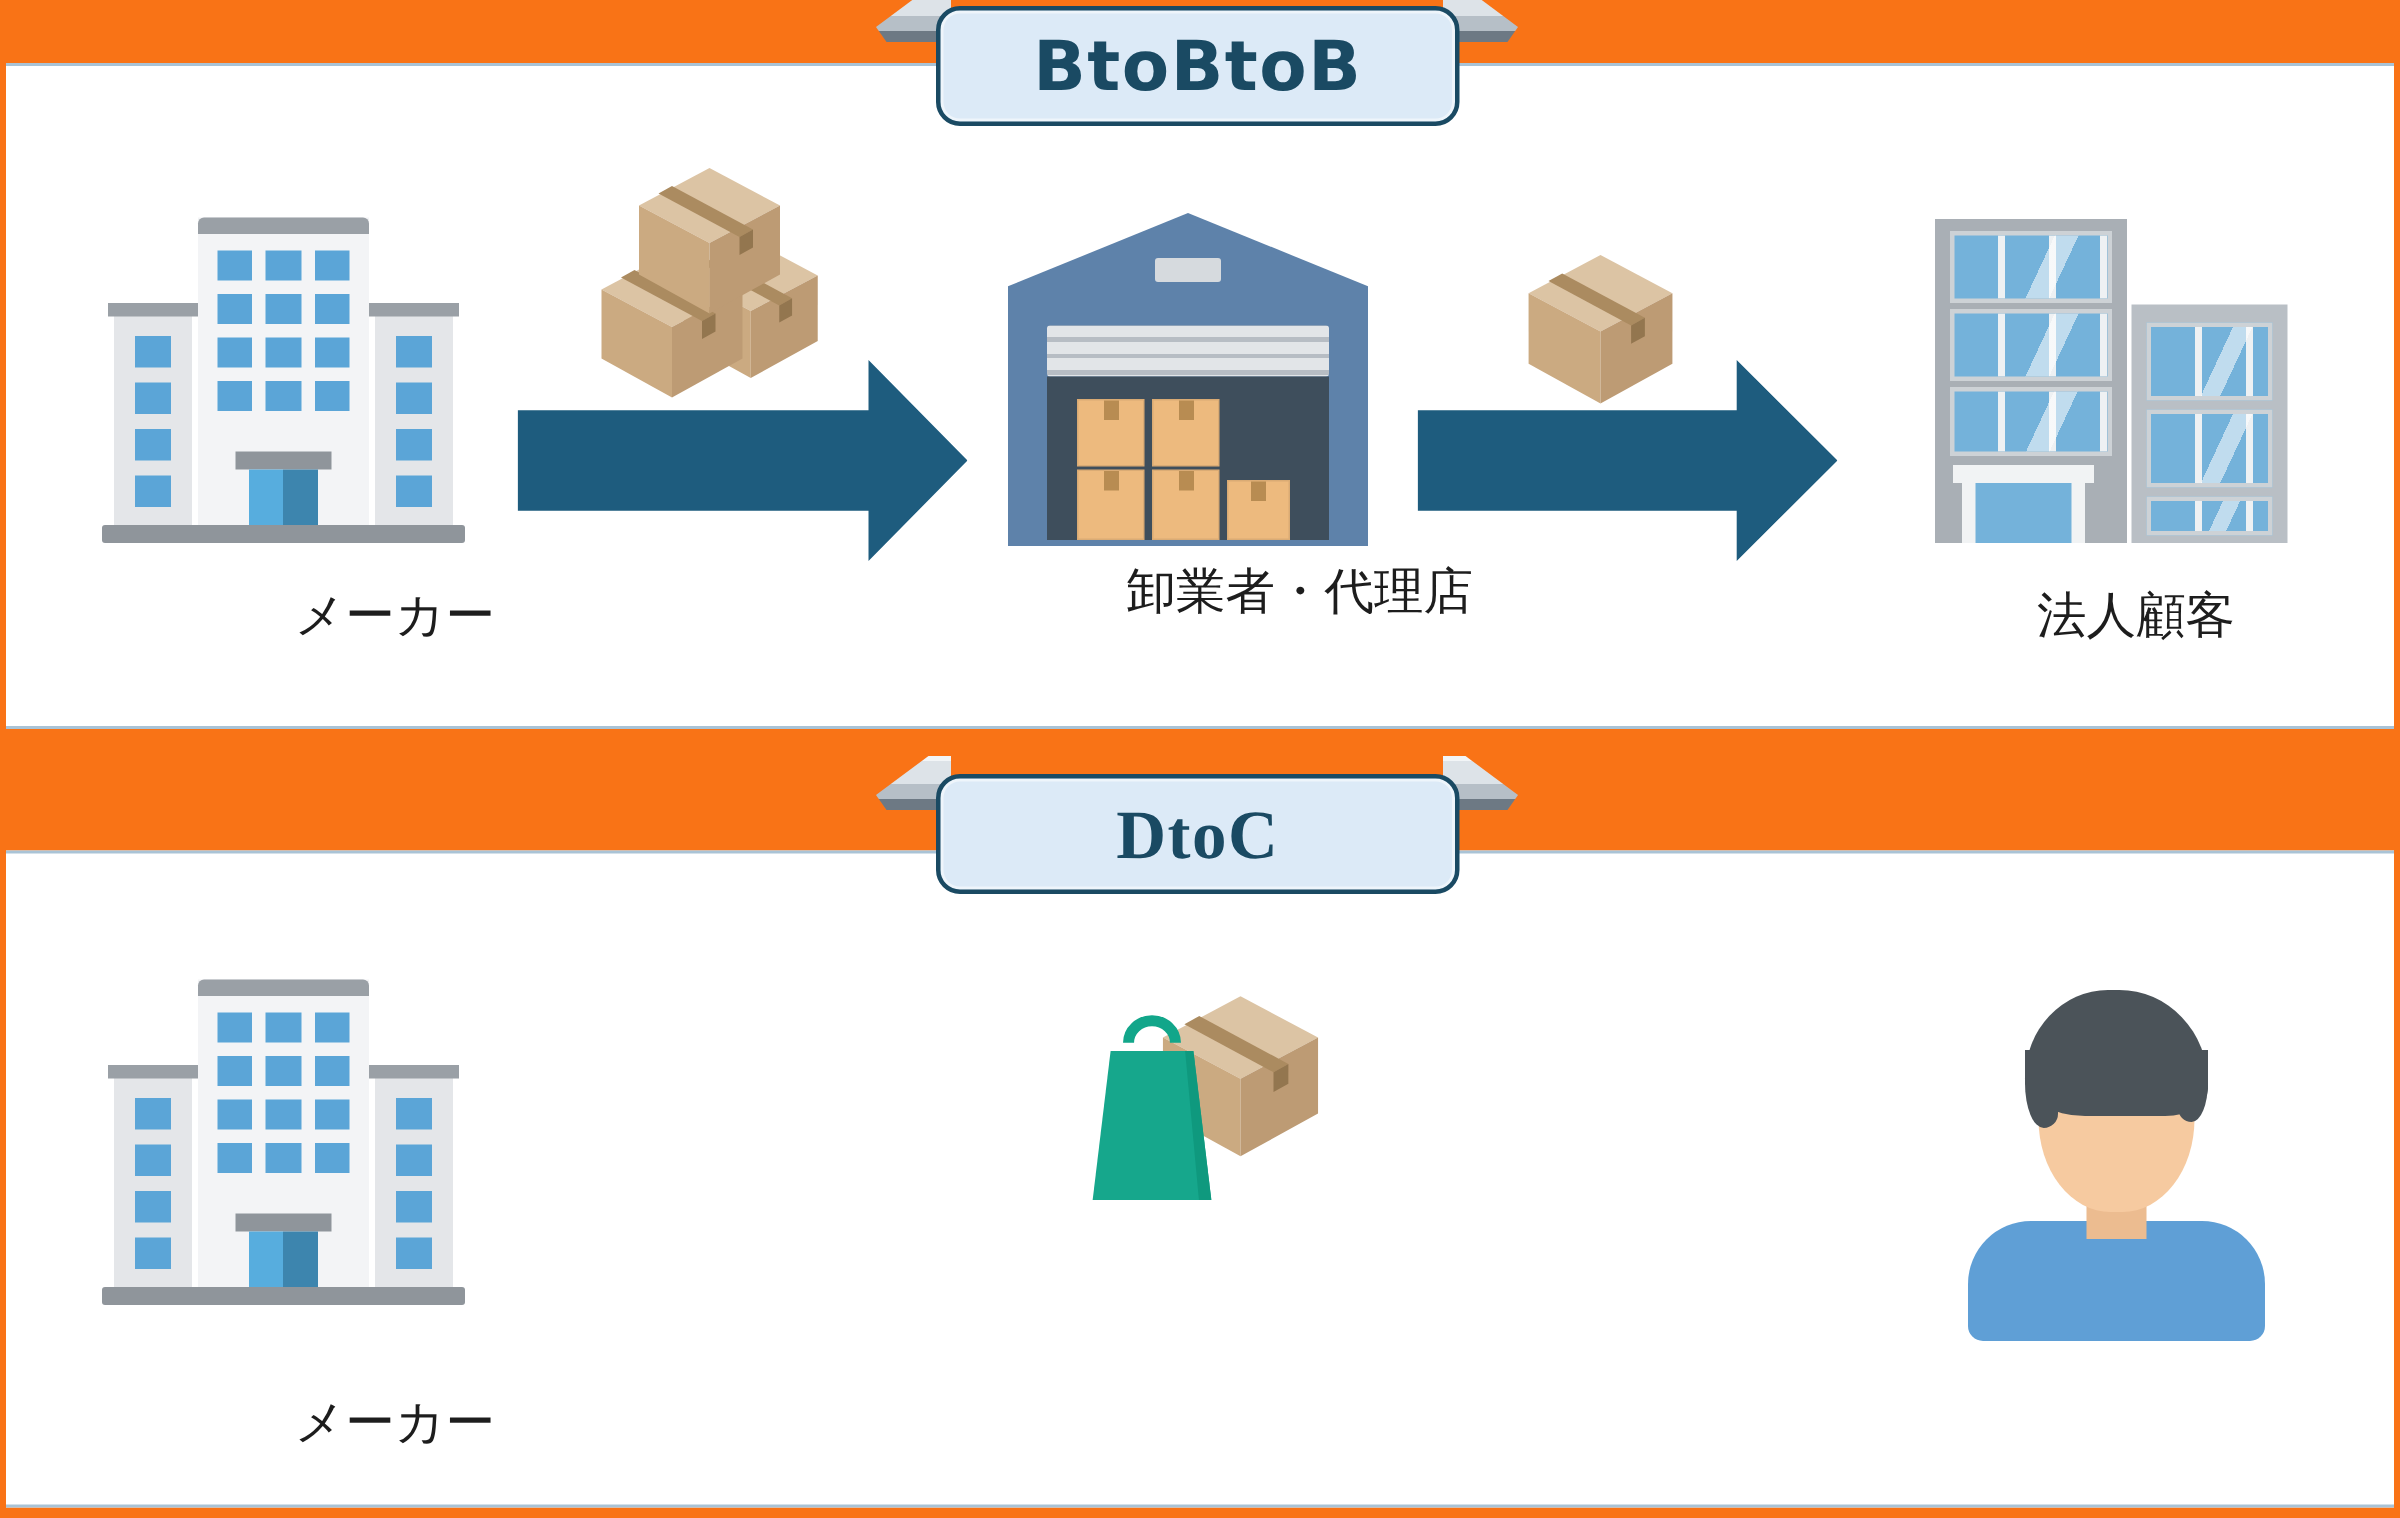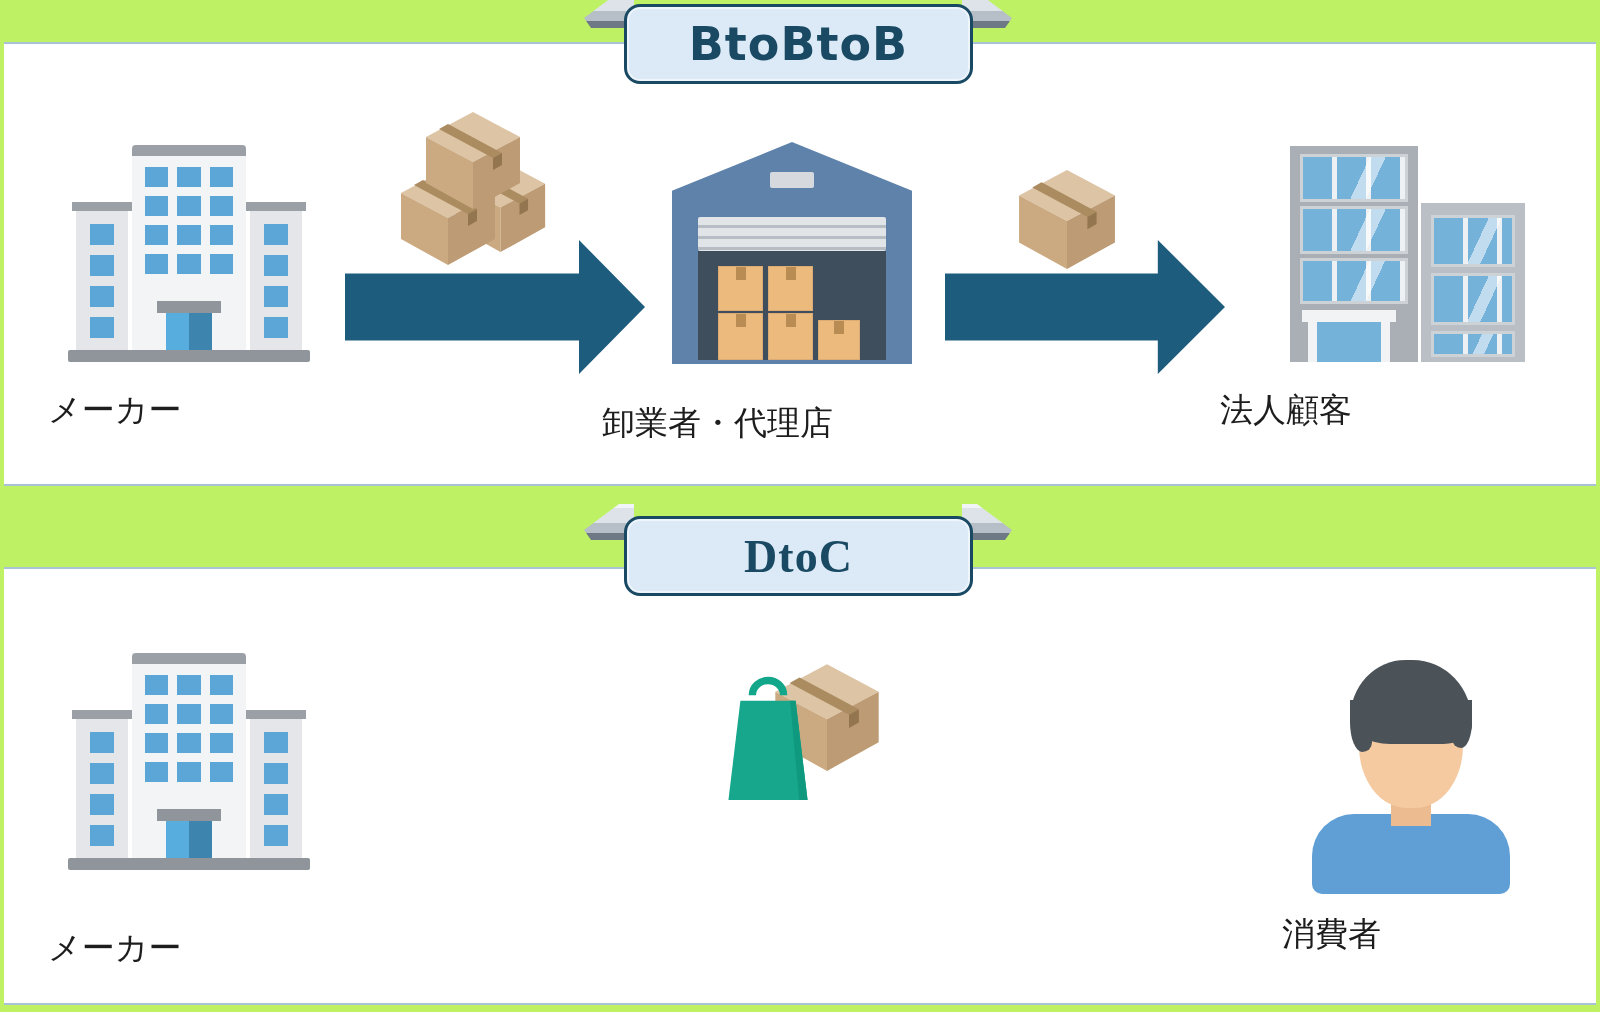--- a/index.html
+++ b/index.html
@@ -1,37 +1,37 @@
 <!DOCTYPE html>
 <html><head>
 <meta charset="utf-8">
 <style>
   * { margin:0; padding:0; box-sizing:border-box; }
   body { font-family:"DejaVu Sans","Liberation Sans",sans-serif; background:#1A4A63; }
-  #canvas { position:relative; width:1600px; height:1012px; background:#bef264; overflow:hidden; }
+  #canvas { position:relative; width:1600px; height:1012px; background:#f97316; overflow:hidden; }
 
   
   .panel { position:absolute; left:4px; width:1592px; background:#ffffff;
            border-top:2px solid #A9C3D6; border-bottom:2px solid #A9C3D6; }
   .panel-1 { top:42px;  height:444px; }
   .panel-2 { top:567px; height:438px; }
 
   
   .ribbon-label { position:absolute; left:624px; width:349px; height:80px; z-index:3;
     background:#DCEAF7; border:3px solid #1A4A63; border-radius:16px;
     display:flex; align-items:center; justify-content:center;
     font-size:46px; font-weight:bold; color:#1A4A63; letter-spacing:1px;
     box-shadow: inset 0 0 0 2px rgba(255,255,255,.5); }
   .fold { position:absolute; width:50px; height:36px; z-index:2;
     background:linear-gradient(to bottom,#f2f5f7 0 10%,#dde3e8 10% 52%,#b6bfc7 52% 80%,#6d7984 80% 100%);
     clip-path:polygon(70% 0, 100% 0, 100% 100%, 14% 100%, 0 72%); }
   .fold.right { transform:scaleX(-1); }
 
   
-  .node-label { position:absolute; text-align:left; font-size:33px; font-weight:500; color:#1d1d1d; }
+  .node-label { position:absolute; text-align:right; font-size:33px; font-weight:500; color:#1d1d1d; }
 
   
   .arrow { position:absolute; background:#1E5C7E; }
   .arrow-1 { left:345px; top:240px; width:300px; height:134px;
     clip-path:polygon(0 25%,78% 25%,78% 0,100% 50%,78% 100%,78% 75%,0 75%); }
   .arrow-2 { left:945px; top:240px; width:280px; height:134px;
     clip-path:polygon(0 25%,76% 25%,76% 0,100% 50%,76% 100%,76% 75%,0 75%); }
   .arrow-3 { left:345px; top:767px; width:900px; height:134px;
     clip-path:polygon(0 25%,92.4% 25%,92.4% 0,100% 50%,92.4% 100%,92.4% 75%,0 75%); }
   .arrow-3 .arrow-text { position:absolute; left:0; top:0; width:832px; height:100%;
@@ -183,21 +183,21 @@
     <div class="wh-body"></div>
     <div class="wh-sign"></div>
     <div class="wh-shutter"></div>
     <div class="wh-open"></div>
     <div class="wh-box" style="left:46px; top:124px; width:45px; height:45px;"></div>
     <div class="wh-box" style="left:96px; top:124px; width:45px; height:45px;"></div>
     <div class="wh-box" style="left:46px; top:171px; width:45px; height:47px;"></div>
     <div class="wh-box" style="left:96px; top:171px; width:45px; height:47px;"></div>
     <div class="wh-box" style="left:146px; top:178px; width:42px; height:40px;"></div>
   </div>
-  <div class="node-label" style="left:602px; top:401px; width:380px;font-family:Liberation Mono, monospace;">卸業者・代理店</div>
+  <div class="node-label" style="left:602px; top:372px; width:380px;font-family:Liberation Mono, monospace;">卸業者・代理店</div>
 
   <svg class="icon-svg" style="left:1016px; top:168px;" width="102" height="102" viewBox="0 0 100 100">
     <polygon points="50,2 97,27 50,52 3,27" fill="#DCC4A4"></polygon>
     <polygon points="3,27 50,52 50,99 3,73" fill="#CBAA81"></polygon>
     <polygon points="50,52 97,27 97,73 50,99" fill="#BD9B74"></polygon>
     <polygon points="25,14 79,43 70,48 16,19" fill="#AB8B60"></polygon>
     <polygon points="79,43 70,48 70,60 79,55" fill="#93764F"></polygon>
   </svg>
 
   <div class="arrow arrow-2"></div>
@@ -274,15 +274,14 @@
     <polygon points="74,40 80,40 93,148 84,148" fill="#0F997E"></polygon>
   </svg>
 
 
   <div class="person">
     <div class="p-shirt"></div>
     <div class="p-neck"></div>
     <div class="p-head"></div>
     <div class="p-hair"></div>
   </div>
-  <div class="node-label" style="left:1282px; top:912px; width:260px;">消費者</div>
 
 </div>
 
 </body></html>

